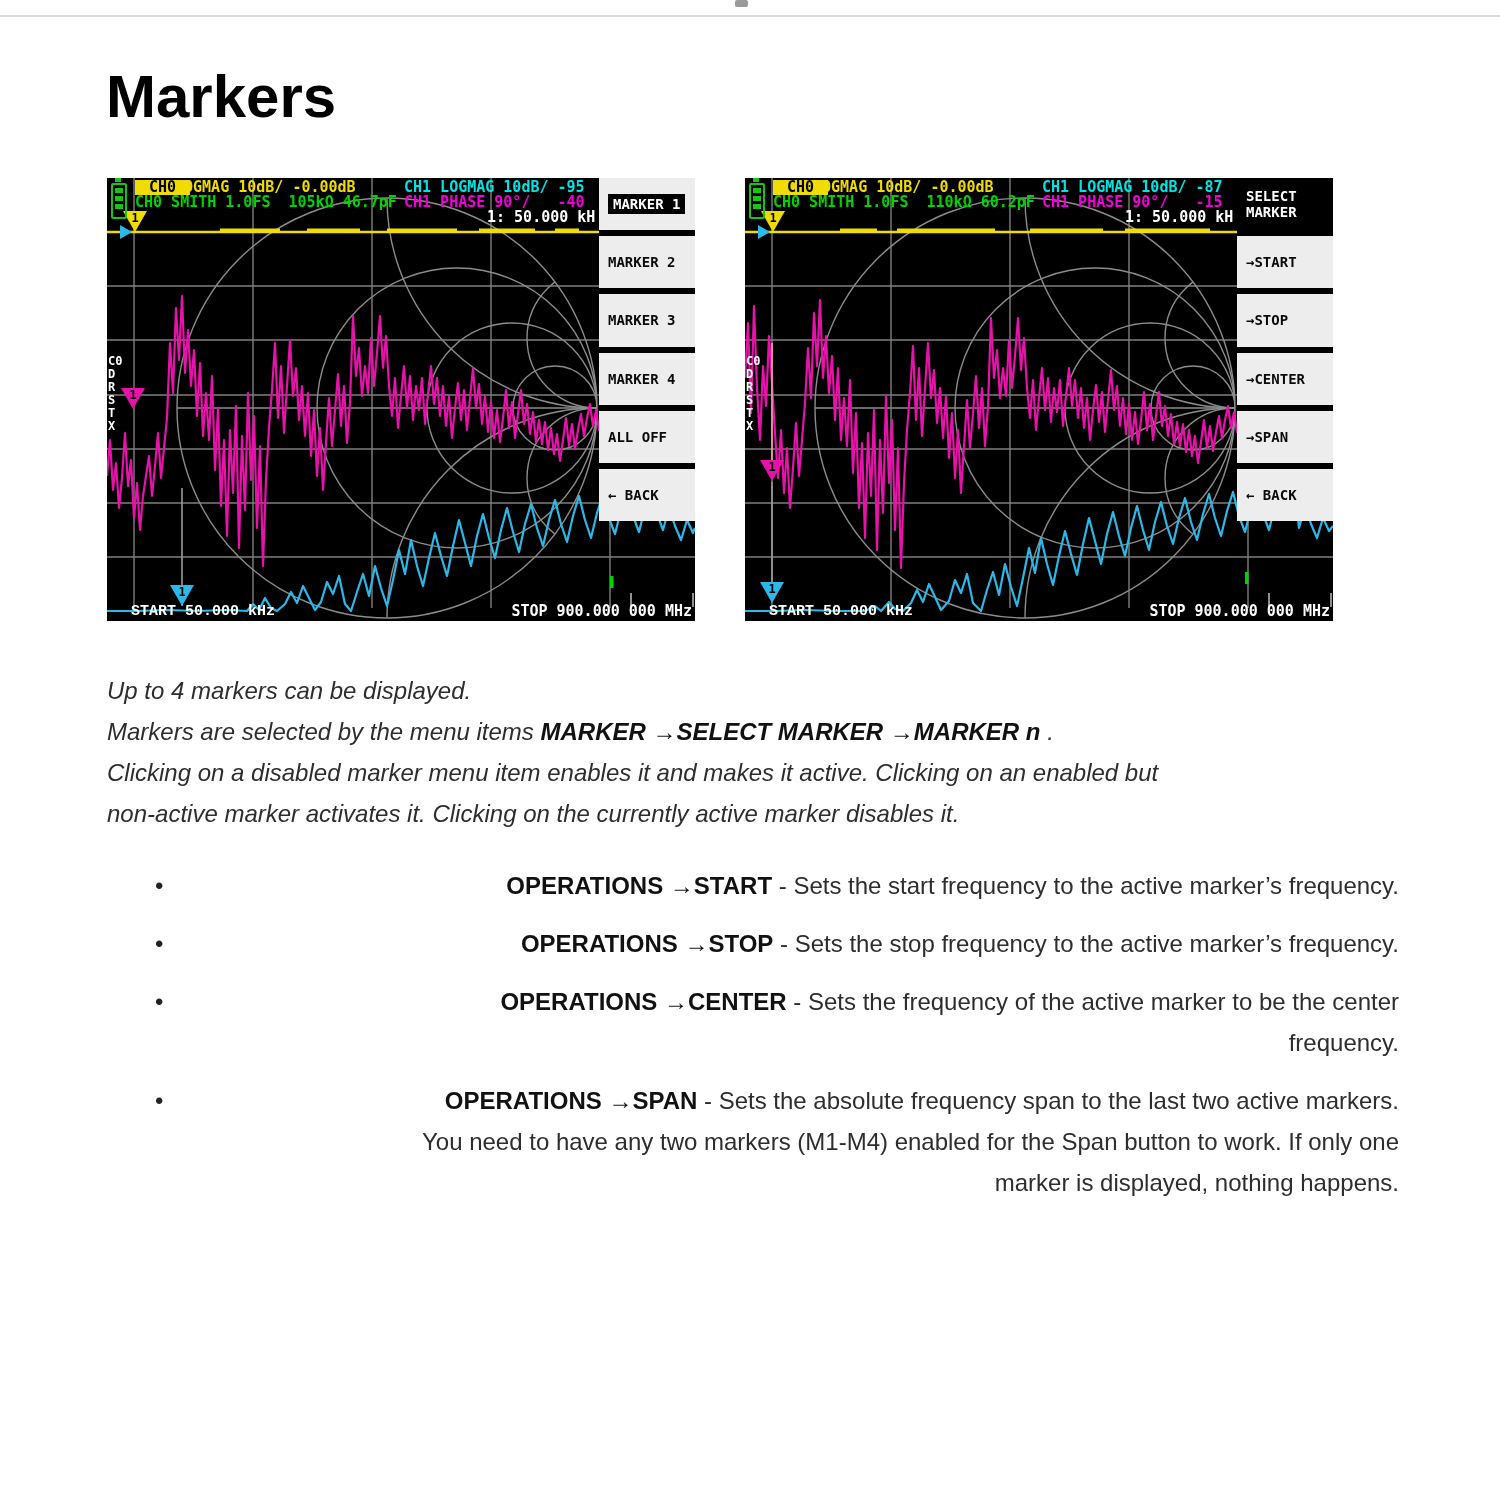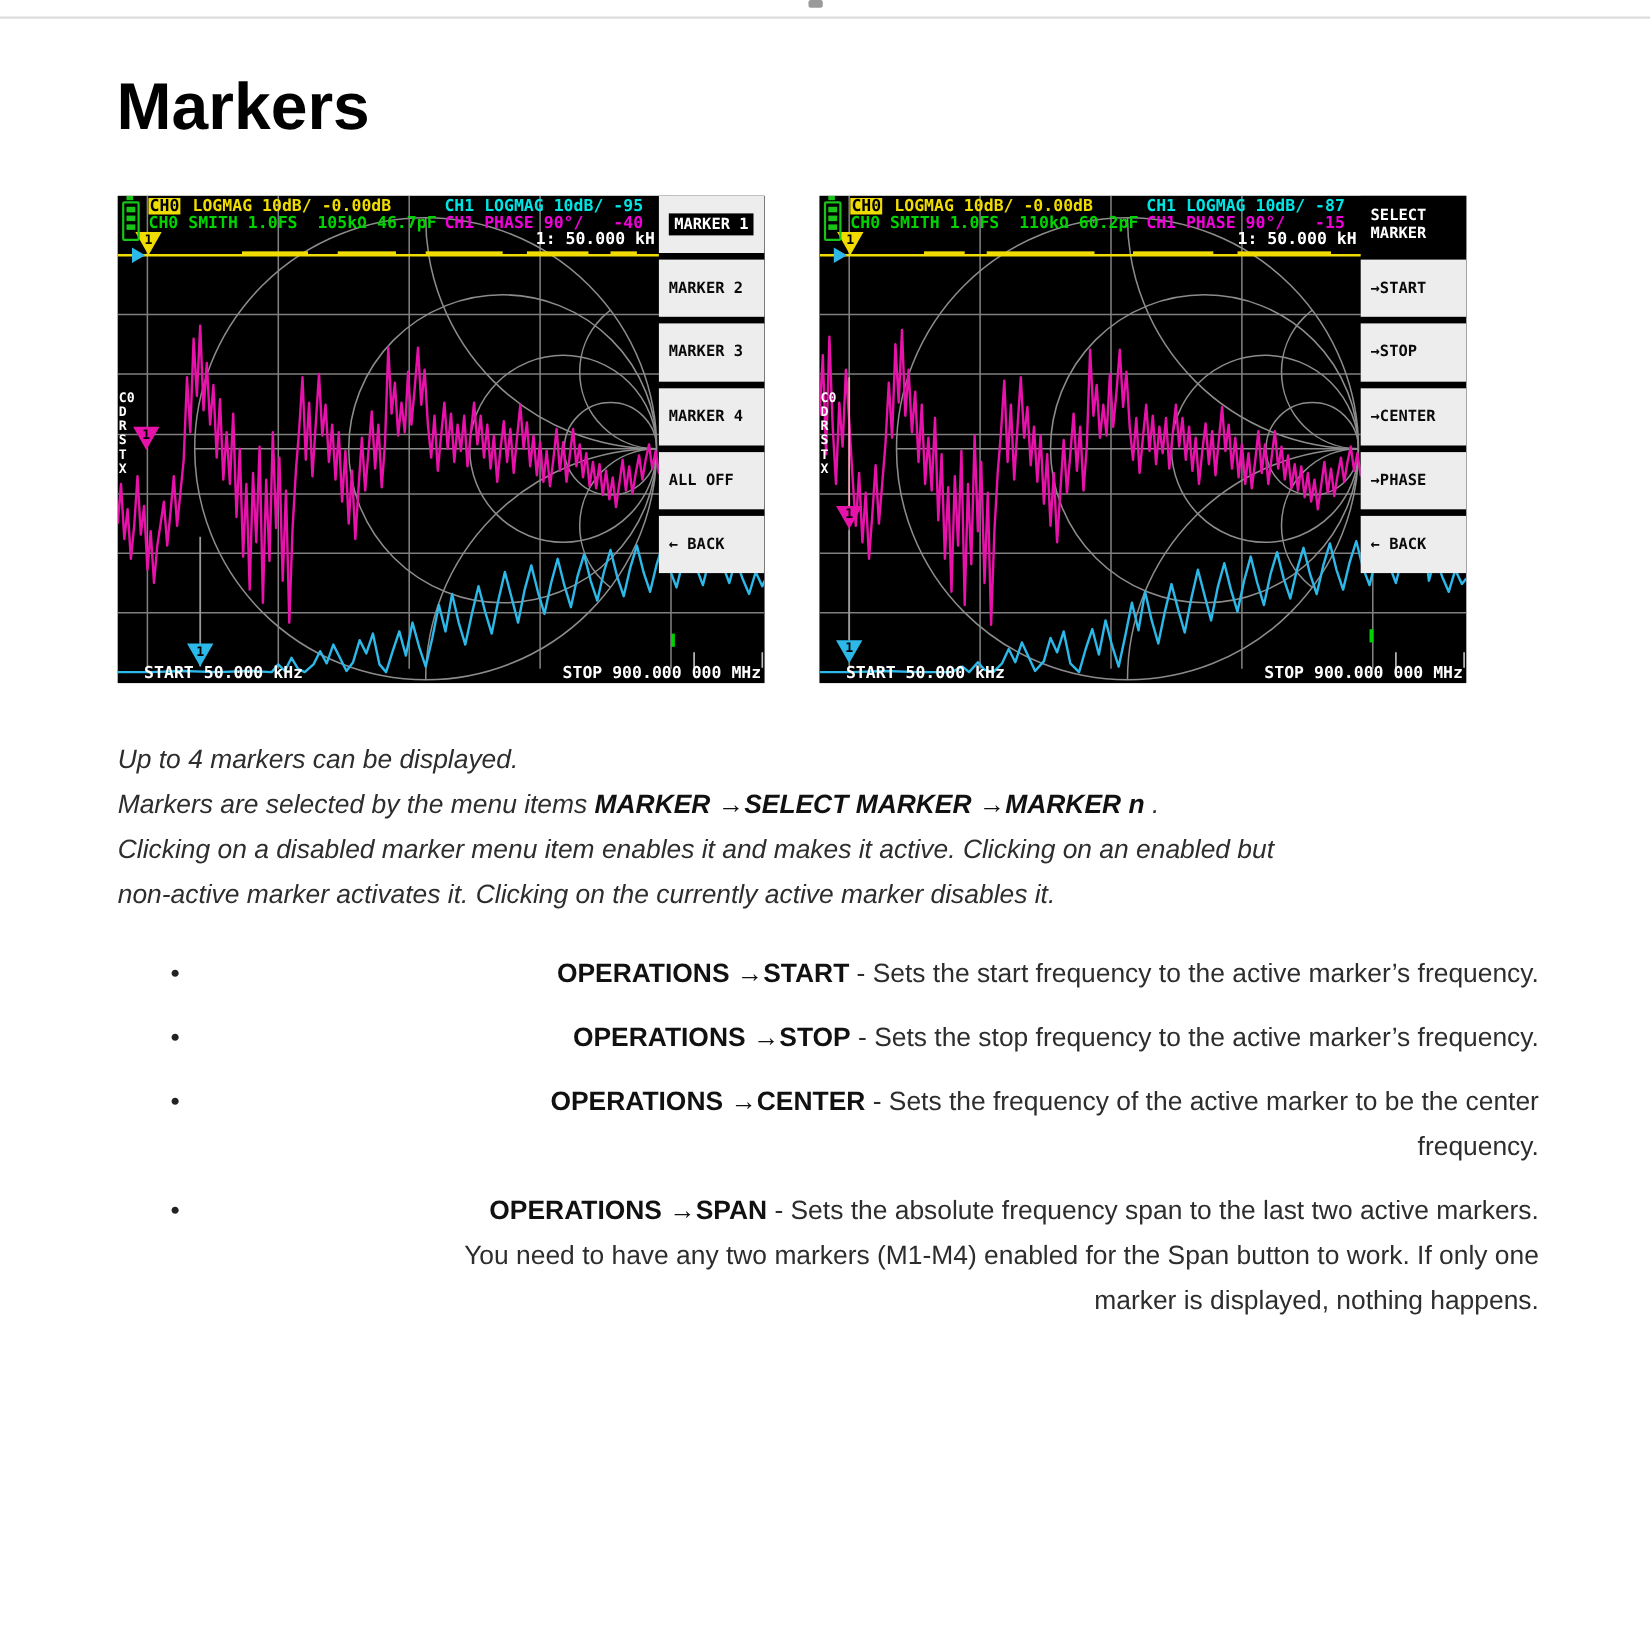--- a/index.html
+++ b/index.html
@@ -11,34 +11,34 @@
   
   .shots{position:absolute;top:178px;left:107px;width:1290px;height:443px;}
   .screen{position:absolute;top:0;width:588px;height:443px;background:#000;overflow:hidden;}
   .screen.s1{left:0;}
   .screen.s2{left:638px;}
   .screen svg.plot{position:absolute;left:0;top:0;width:588px;height:443px;}
   .hdr-row{position:absolute;left:0;width:100%;font:bold 15px "DejaVu Sans Mono",monospace;
            white-space:pre;line-height:15px;pointer-events:none;}
   .hdr-r1{top:2px;} .hdr-r2{top:17px;} .hdr-r3{top:32px;}
   .hdr-row span{position:absolute;top:0;}
-  .chip{left:28px;background:#f0dc00;color:#000;padding:0 1px;}
+  .chip{left:28px;background:#f0dc00;color:#000;padding:0 14px;}
   .t-y{left:68px;color:#f0dc00;}
   .t-c{left:297px;color:#00e4e4;}
   .t-g{left:28px;color:#00d400;}
   .t-m{left:297px;color:#f000d8;}
   .t-w{left:380px;color:#ffffff;}
   .cal{position:absolute;left:1px;top:177px;color:#fff;font:bold 12px "DejaVu Sans Mono",monospace;
        line-height:13px;white-space:pre-line;}
   .batt{position:absolute;left:4px;top:5px;width:12px;height:32px;border:2px solid #17c417;border-radius:2px;}
   .batt::before{content:"";position:absolute;left:2px;top:-7px;width:6px;height:4px;background:#17c417;}
   .batt i{display:block;margin:3px 2px 0 2px;height:5px;background:#17c417;}
   .blab{position:absolute;left:0;right:0;bottom:0px;height:16px;color:#fff;
         font:bold 15px "DejaVu Sans Mono",monospace;white-space:pre;}
-  .blab .start{position:absolute;left:24px;bottom:1px;}
+  .blab .start{position:absolute;left:24px;bottom:1px;font-family:Liberation Mono, monospace;}
   .blab .stop{position:absolute;right:3px;bottom:1px;}
   .menu{position:absolute;top:0;right:0;width:96px;height:343px;background:#000;
         display:flex;flex-direction:column;gap:6px;}
   .mi{flex:1;background:#ededed;color:#0a0a0a;font:bold 14px "DejaVu Sans Mono",monospace;
       display:flex;align-items:center;padding-left:9px;cursor:pointer;}
   .mi span{white-space:pre-line;}
   .mi.active span{background:#000;color:#fff;padding:2px 5px;}
   .mi.title{background:#000;color:#fff;}
   
   .content{position:absolute;top:670px;left:107px;width:1292px;font-size:24px;line-height:41px;color:#2d2d2d;}
@@ -237,21 +237,21 @@
         <div class="mi">
             <span>→START</span>
           </div>
         <div class="mi">
             <span>→STOP</span>
           </div>
         <div class="mi">
             <span>→CENTER</span>
           </div>
         <div class="mi">
-            <span>→PHASE</span>
+            <span>→SPAN</span>
           </div>
         <div class="mi">
             <span>← BACK</span>
           </div>
       </div>
       <div class="blab">
         <span class="start">START 50.000 kHz</span>
         <span class="stop">STOP 900.000 000 MHz</span>
       </div>
     </div>

